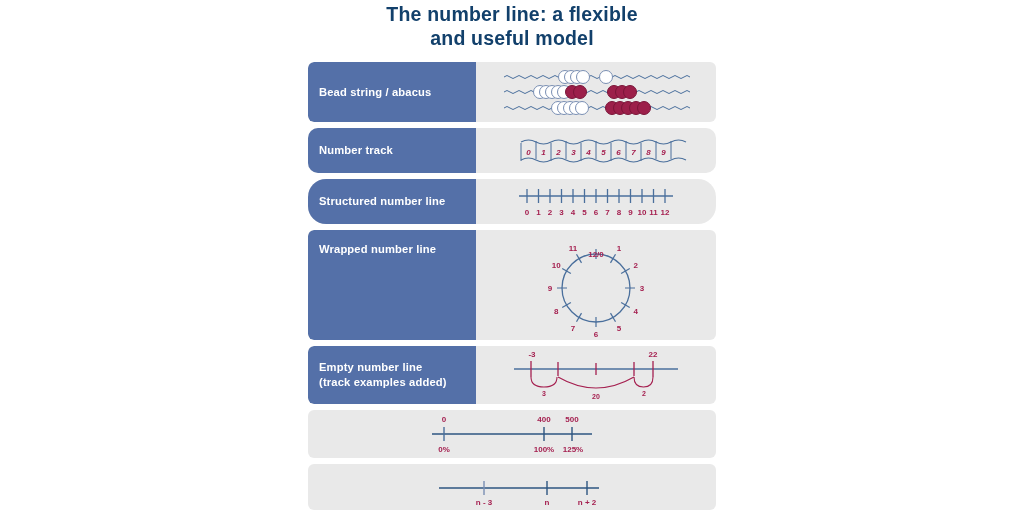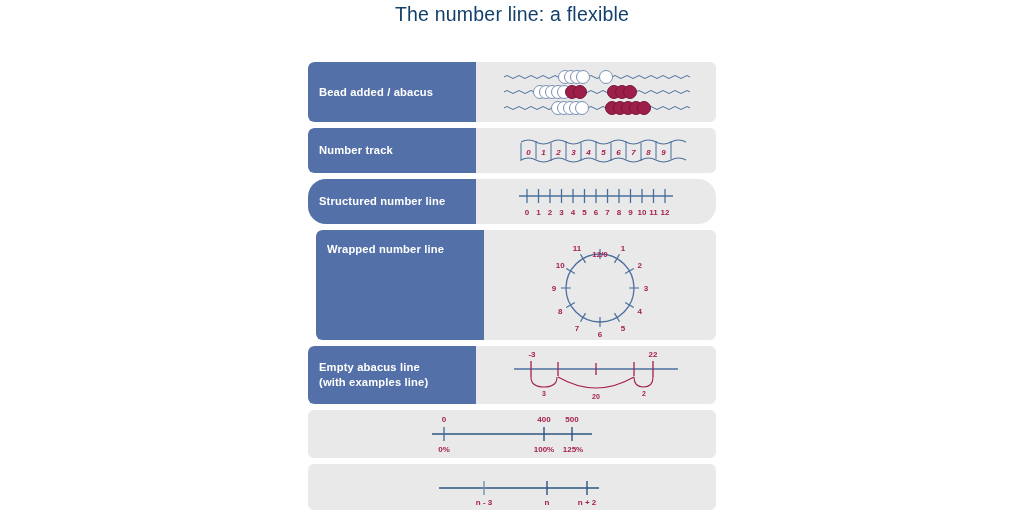--- a/index.html
+++ b/index.html
@@ -10,21 +10,21 @@
     overflow:hidden;
   }
   .page{position:relative;width:1024px;height:512px;}
 
   
   .title{
     position:absolute;left:0;top:2px;width:1024px;
     text-align:center;
     color:#12406b;
     font-size:19.5px;
-    font-weight:normal;
+    font-weight:bold;
     line-height:24px;
     letter-spacing:.2px;
   }
   .title .l2{display:block;}
 
   
   .rows{position:absolute;left:308px;top:62px;width:408px;}
   .row{
     position:relative;
     display:flex;
@@ -67,27 +67,28 @@
   .num-italic{font-style:italic;}
   .track-line{stroke:#4a6f9c;fill:none;}
 </style>
 </head>
 <body>
 
 <div class="page">
 
   <div class="title">
     <span>The number line: a flexible</span>
+    <span class="l2">and useful model</span>
   </div>
 
   <div class="rows">
 
     <div class="row" style="height:60px;">
       <div class="row-label">
-        <span>Bead added / abacus</span>
+        <span>Bead string / abacus</span>
       </div>
       <div class="row-fig">
         <svg width="200" height="58" viewBox="0 0 200 58">
           <g>
             <path d="M8 14 q3 -3 6 0 q3 3 6 0 q3 -3 6 0 q3 3 6 0 q3 -3 6 0 q3 3 6 0 q3 -3 6 0 q3 3 6 0 q3 -3 6 0 q3 3 6 0 q3 -3 6 0 q3 3 6 0 q3 -3 6 0 q3 3 6 0 q3 -3 6 0 q3 3 6 0 q3 -3 6 0 q3 3 6 0 q3 -3 6 0 q3 3 6 0 q3 -3 6 0 q3 3 6 0 q3 -3 6 0 q3 3 6 0 q3 -3 6 0 q3 3 6 0 q3 -3 6 0 q3 3 6 0 q3 -3 6 0 q3 3 6 0 q3 -3 6 0" class="track-line" stroke-width="1"></path>
             <circle cx="69" cy="14" r="6.5" fill="#ffffff" stroke="#7a8fb3" stroke-width="1"></circle>
             <circle cx="75" cy="14" r="6.5" fill="#ffffff" stroke="#7a8fb3" stroke-width="1"></circle>
             <circle cx="81" cy="14" r="6.5" fill="#ffffff" stroke="#7a8fb3" stroke-width="1"></circle>
             <circle cx="87" cy="14" r="6.5" fill="#ffffff" stroke="#7a8fb3" stroke-width="1"></circle>
             <circle cx="110" cy="14" r="6.5" fill="#ffffff" stroke="#7a8fb3" stroke-width="1"></circle>
@@ -115,21 +116,21 @@
             <circle cx="116" cy="45" r="6.5" fill="#9c1f4a" stroke="#7a1538" stroke-width="1"></circle>
             <circle cx="124" cy="45" r="6.5" fill="#9c1f4a" stroke="#7a1538" stroke-width="1"></circle>
             <circle cx="132" cy="45" r="6.5" fill="#9c1f4a" stroke="#7a1538" stroke-width="1"></circle>
             <circle cx="140" cy="45" r="6.5" fill="#9c1f4a" stroke="#7a1538" stroke-width="1"></circle>
             <circle cx="148" cy="45" r="6.5" fill="#9c1f4a" stroke="#7a1538" stroke-width="1"></circle>
           </g>
         </svg>
       </div>
     </div>
 
-    <div class="row" style="height:45px;">
+    <div class="row" style="height:45px;border-radius:10px;">
       <div class="row-label">
         <span>Number track</span>
       </div>
       <div class="row-fig">
         <svg width="170" height="34" viewBox="0 0 170 34">
           <g id="track-group">
               <path d="M 10 8 q 7.5 -4 15 0 q 7.5 4 15 0 q 7.5 -4 15 0 q 7.5 4 15 0 q 7.5 -4 15 0 q 7.5 4 15 0 q 7.5 -4 15 0 q 7.5 4 15 0 q 7.5 -4 15 0 q 7.5 4 15 0 q 7.5 -4 15 0" fill="none" stroke="#4a6f9c" stroke-width="1.1"></path>
               <path d="M 10 26 q 7.5 -4 15 0 q 7.5 4 15 0 q 7.5 -4 15 0 q 7.5 4 15 0 q 7.5 -4 15 0 q 7.5 4 15 0 q 7.5 -4 15 0 q 7.5 4 15 0 q 7.5 -4 15 0 q 7.5 4 15 0 q 7.5 -4 15 0" fill="none" stroke="#4a6f9c" stroke-width="1.1"></path>
               <line x1="10" y1="9" x2="10" y2="27" stroke="#4a6f9c" stroke-width="1"></line>
               <text x="17.5" y="21" class="num num-italic">0</text>
@@ -189,21 +190,21 @@
               <text x="131" y="31" class="num">10</text>
               <line x1="142.5" y1="5" x2="142.5" y2="19" stroke="#4a6f9c" stroke-width="1.3"></line>
               <text x="142.5" y="31" class="num">11</text>
               <line x1="154" y1="5" x2="154" y2="19" stroke="#4a6f9c" stroke-width="1.3"></line>
               <text x="154" y="31" class="num">12</text>
             </g>
         </svg>
       </div>
     </div>
 
-    <div class="row" style="height:110px;margin-left:8px;">
+    <div class="row" style="height:110px;">
       <div class="row-label" style="align-items:flex-start;padding-top:12px;">
         <span>Wrapped number line</span>
       </div>
       <div class="row-fig">
         <svg width="140" height="106" viewBox="0 0 140 106">
           <circle cx="70" cy="56" r="34" fill="none" stroke="#4a6f9c" stroke-width="1.3"></circle>
           <g id="clock-group">
               <line x1="70" y1="27" x2="70" y2="17" stroke="#4a6f9c" stroke-width="1.2"></line>
               <line x1="84.5" y1="30.885263290251277" x2="89.5" y2="22.225009252406892" stroke="#4a6f9c" stroke-width="1.2"></line>
               <line x1="95.11473670974871" y1="41.5" x2="103.77499074759311" y2="36.5" stroke="#4a6f9c" stroke-width="1.2"></line>
@@ -229,22 +230,22 @@
               <text x="46.99999999999998" y="19.162831425915833" class="num">11</text>
             </g>
           <text x="70" y="25" class="num">12/0</text>
         </svg>
       </div>
     </div>
 
     <div class="row" style="height:58px;">
       <div class="row-label">
         <span>
-          <span style="display:block">Empty abacus line</span>
-          <span style="display:block">(with examples line)</span>
+          <span style="display:block">Empty number line</span>
+          <span style="display:block">(track examples added)</span>
         </span>
       </div>
       <div class="row-fig">
         <svg width="180" height="52" viewBox="0 0 180 52">
           <line x1="8" y1="20" x2="172" y2="20" stroke="#4a6f9c" stroke-width="1.3"></line>
           <line x1="25" y1="12" x2="25" y2="28" stroke="#a52050" stroke-width="1.3"></line>
           <line x1="52" y1="13" x2="52" y2="27" stroke="#a52050" stroke-width="1.3"></line>
           <line x1="90" y1="14" x2="90" y2="26" stroke="#a52050" stroke-width="1.3"></line>
           <line x1="128" y1="13" x2="128" y2="27" stroke="#a52050" stroke-width="1.3"></line>
           <line x1="147" y1="12" x2="147" y2="28" stroke="#a52050" stroke-width="1.3"></line>

